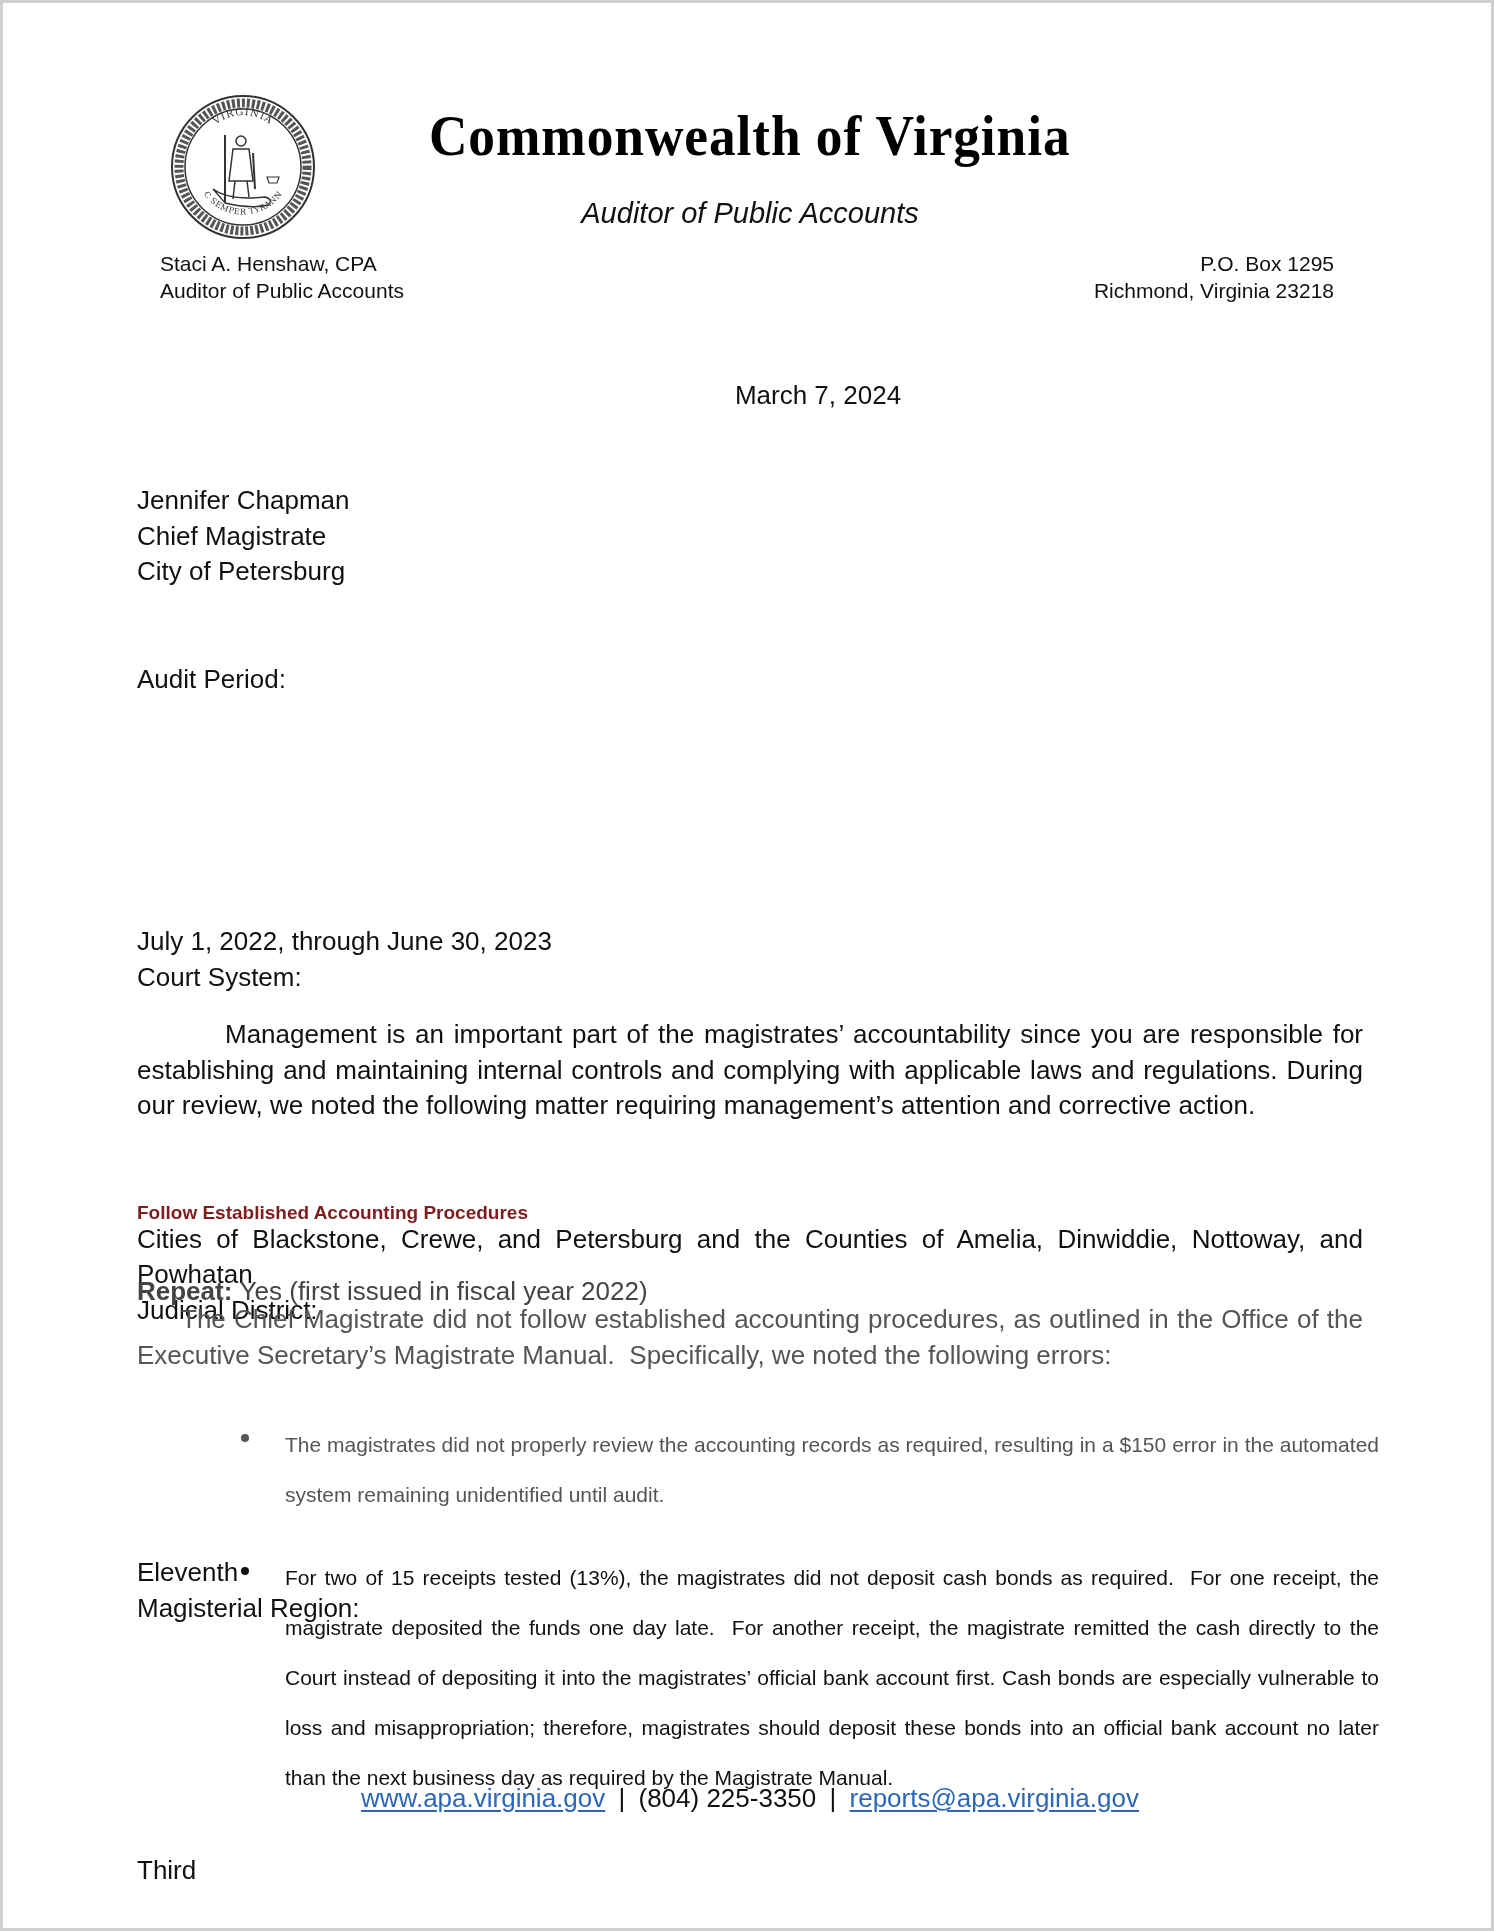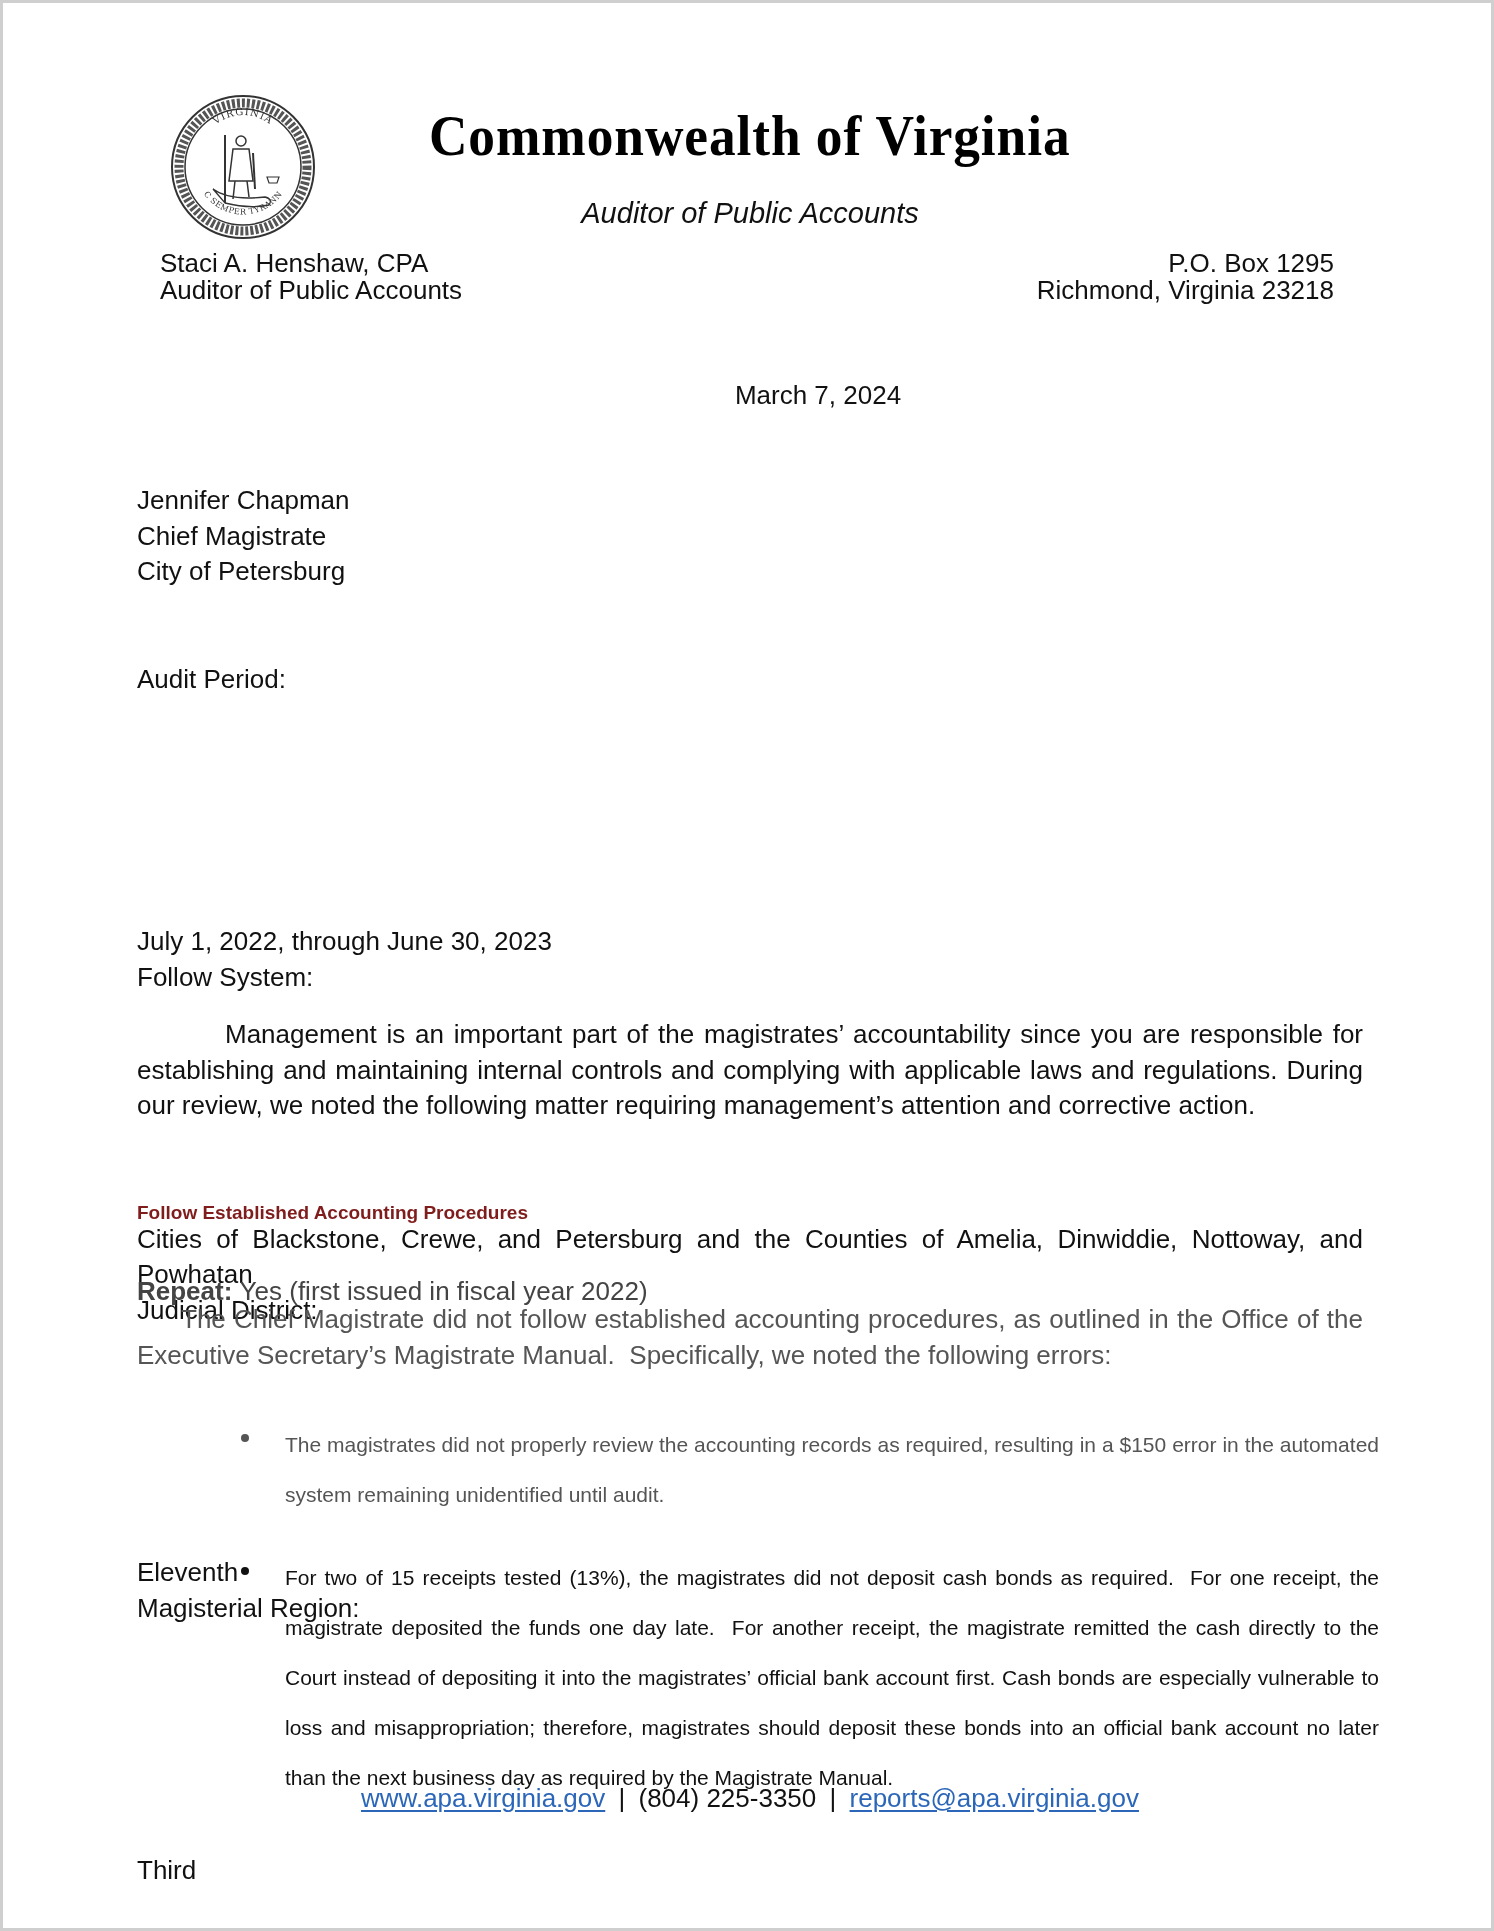--- a/index.html
+++ b/index.html
@@ -54,21 +54,21 @@
       width: 1494px;
       top: 190px;
       text-align: center;
       font-style: italic;
       font-size: 29px;
       color: #111;
       line-height: 40px;
     }
     .addr {
       position: absolute;
-      font-size: 26px;
+      font-size: 21px;
       line-height: 27px;
       color: #111;
     }
     .addr-left { left: 157px; top: 247px; }
     .addr-right { right: 157px; top: 247px; text-align: right; }
     .date {
       position: absolute;
       left: 0;
       width: 1630px;
       top: 374px;
@@ -232,21 +232,21 @@
     <div>Chief Magistrate</div>
     <div>City of Petersburg</div>
   </div>
 
   <div class="info">
     <div class="info-row">
       <div class="info-label">Audit Period:</div>
       <div class="info-value">July 1, 2022, through June 30, 2023</div>
     </div>
     <div class="info-row">
-      <div class="info-label">Follow System:</div>
+      <div class="info-label">Court System:</div>
       <div class="info-value">Cities of Blackstone, Crewe, and Petersburg and the Counties of Amelia, Dinwiddie, Nottoway, and Powhatan</div>
     </div>
     <div class="info-row">
       <div class="info-label">Judicial District:</div>
       <div class="info-value">Eleventh</div>
     </div>
     <div class="info-row">
       <div class="info-label">Magisterial Region:</div>
       <div class="info-value">Third</div>
     </div>

